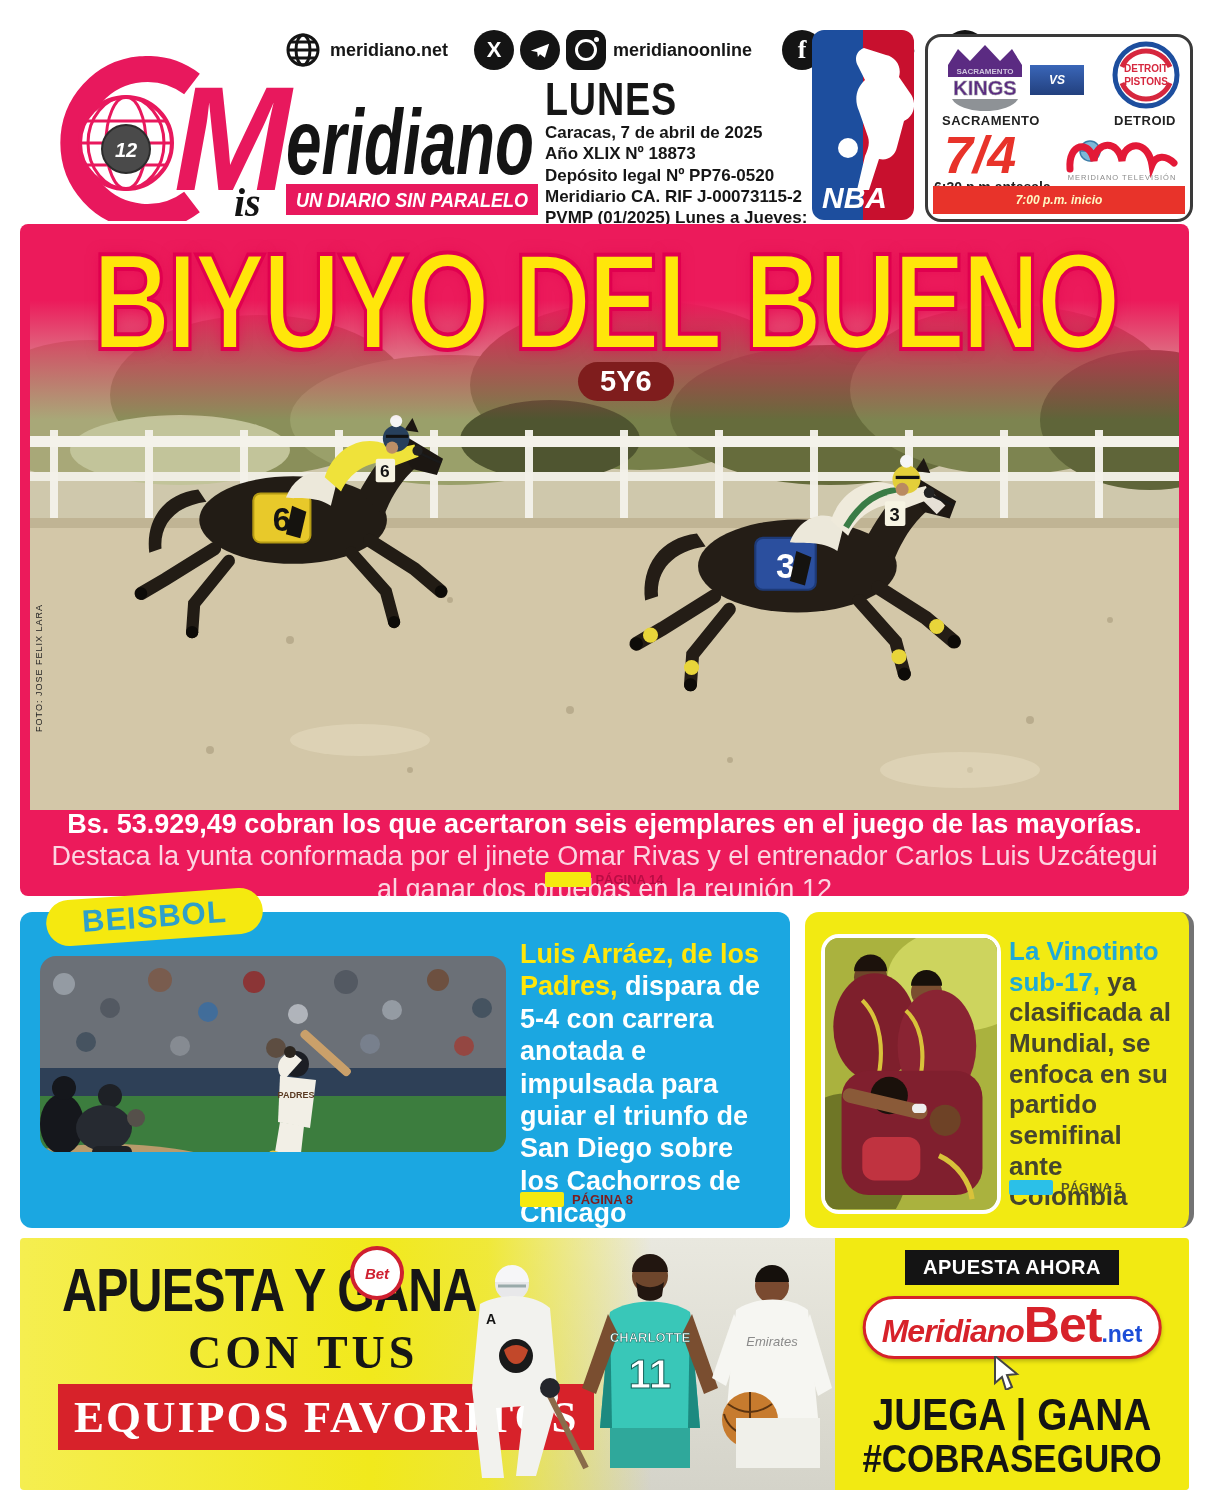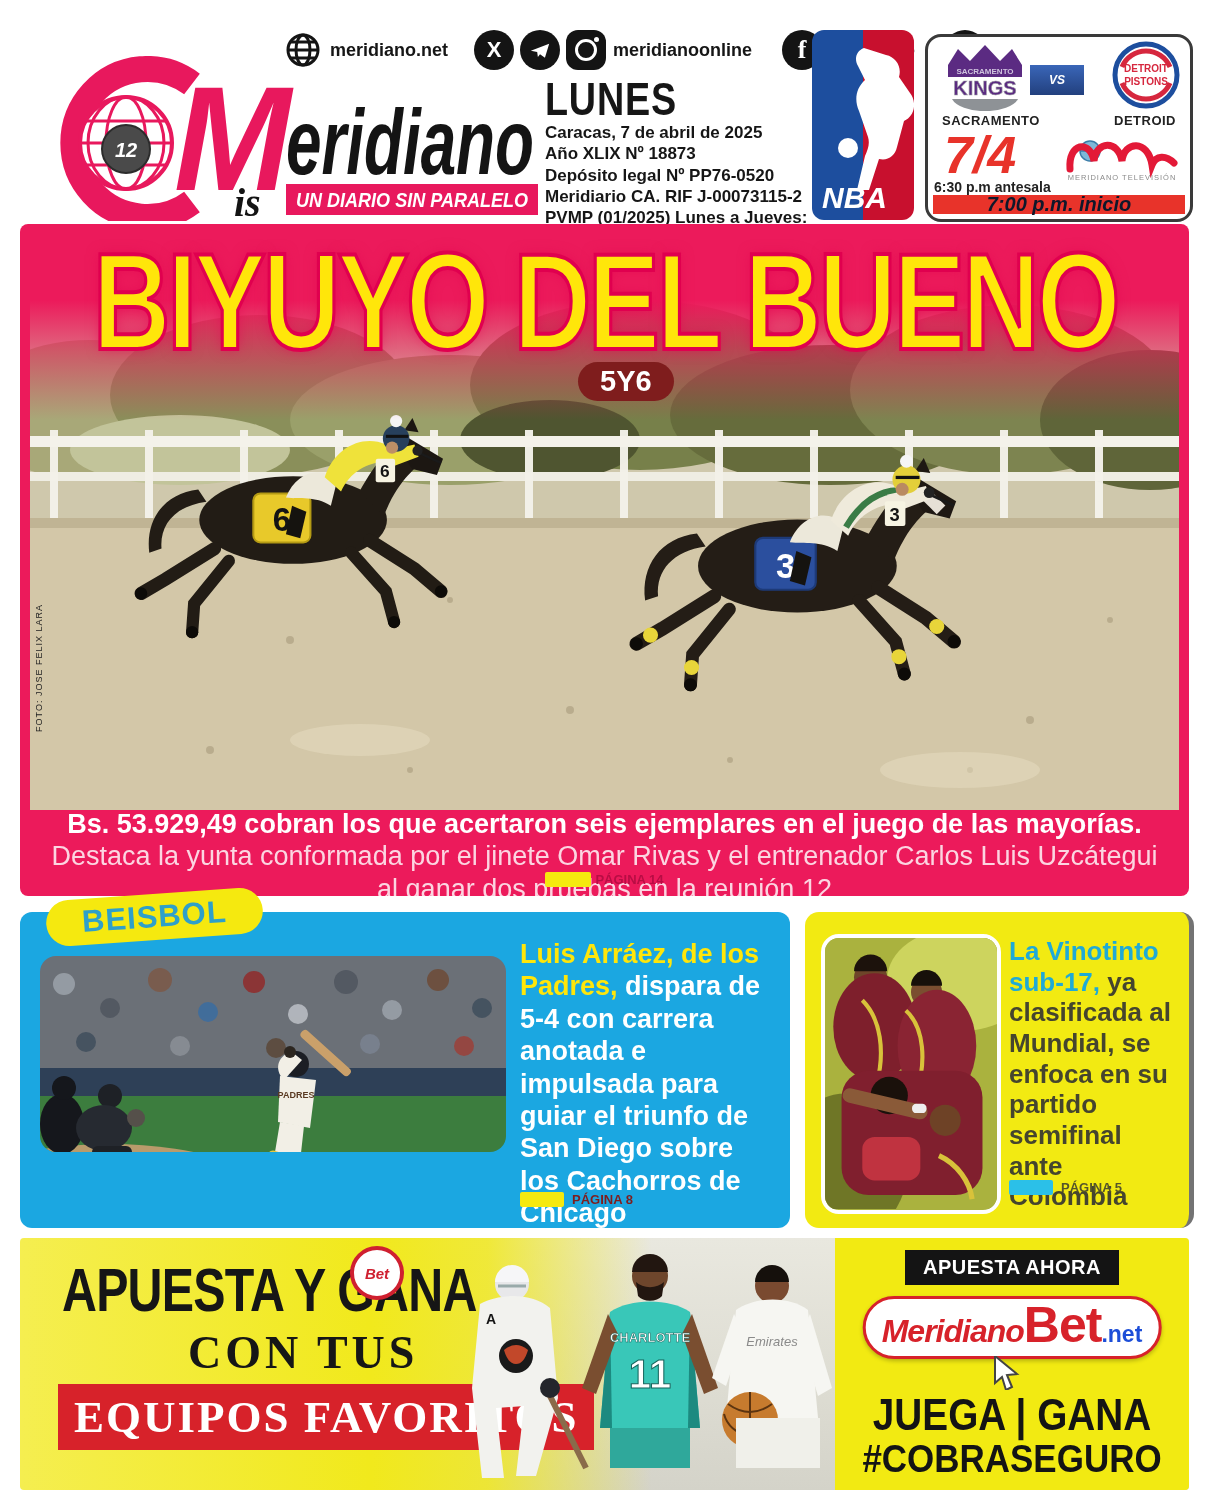--- a/index.html
+++ b/index.html
@@ -24,21 +24,21 @@
   .dline{font-size:17px;font-weight:700;line-height:1.26;}
   .pline{font-size:17px;font-weight:900;line-height:1.26;}
   .pval{color:#E8185D;}
   
   .nbabox{position:absolute;left:812px;top:30px;width:102px;height:190px;}
   .matchbox{position:absolute;left:925px;top:34px;width:262px;height:182px;border:3px solid #3a3a3a;border-radius:16px;background:#fff;}
   .team-lbls{position:absolute;top:76px;left:0;right:0;display:flex;justify-content:space-between;padding:0 14px;font-size:13px;font-weight:900;color:#222;letter-spacing:.5px;}
   .vs-pill{position:absolute;left:102px;top:28px;width:54px;height:30px;background:linear-gradient(180deg,#3a66b8,#22407e);color:#fff;font-weight:900;font-style:italic;font-size:12px;display:flex;align-items:center;justify-content:center;}
   .score{position:absolute;left:16px;top:92px;color:#E8332A;font-weight:900;font-size:52px;font-style:italic;line-height:1;}
   .pretime{position:absolute;left:6px;top:142px;font-size:14px;font-weight:900;color:#222;}
-  .startbar{position:absolute;left:5px;right:5px;bottom:5px;height:19px;background:#E8332A;color:#0f172a;font-weight:900;font-style:italic;font-size:20px;display:flex;align-items:center;justify-content:center;}
+  .startbar{position:absolute;left:5px;right:5px;bottom:5px;height:28px;background:#E8332A;color:#fef9c3;font-weight:900;font-style:italic;font-size:12px;display:flex;align-items:center;justify-content:center;}
   .watermark{position:absolute;left:806px;top:66px;font-size:52px;color:#8f8f8f;opacity:.5;letter-spacing:3px;white-space:nowrap;z-index:30;}
   
   .main-box{position:absolute;left:20px;top:224px;width:1169px;height:672px;background:#EC1A5B;border-radius:8px;}
   .photo{position:absolute;left:10px;top:66px;right:10px;height:520px;overflow:hidden;}
   .photo svg{display:block;width:100%;height:100%;}
   .photo-fade{position:absolute;left:10px;top:66px;right:10px;height:130px;
     background:linear-gradient(180deg,#EC1A5B 8%,rgba(236,26,91,.55) 48%,rgba(236,26,91,0) 100%);pointer-events:none;}
   .headline{position:absolute;top:8px;left:50%;transform:translateX(-50%) scaleX(.78);transform-origin:center top;
     white-space:nowrap;font-weight:900;font-size:138px;line-height:1;letter-spacing:-4px;color:#FFE60A;
     -webkit-text-stroke:4px #E0004F;text-shadow:0 0 14px rgba(224,0,79,.55);z-index:5;}

